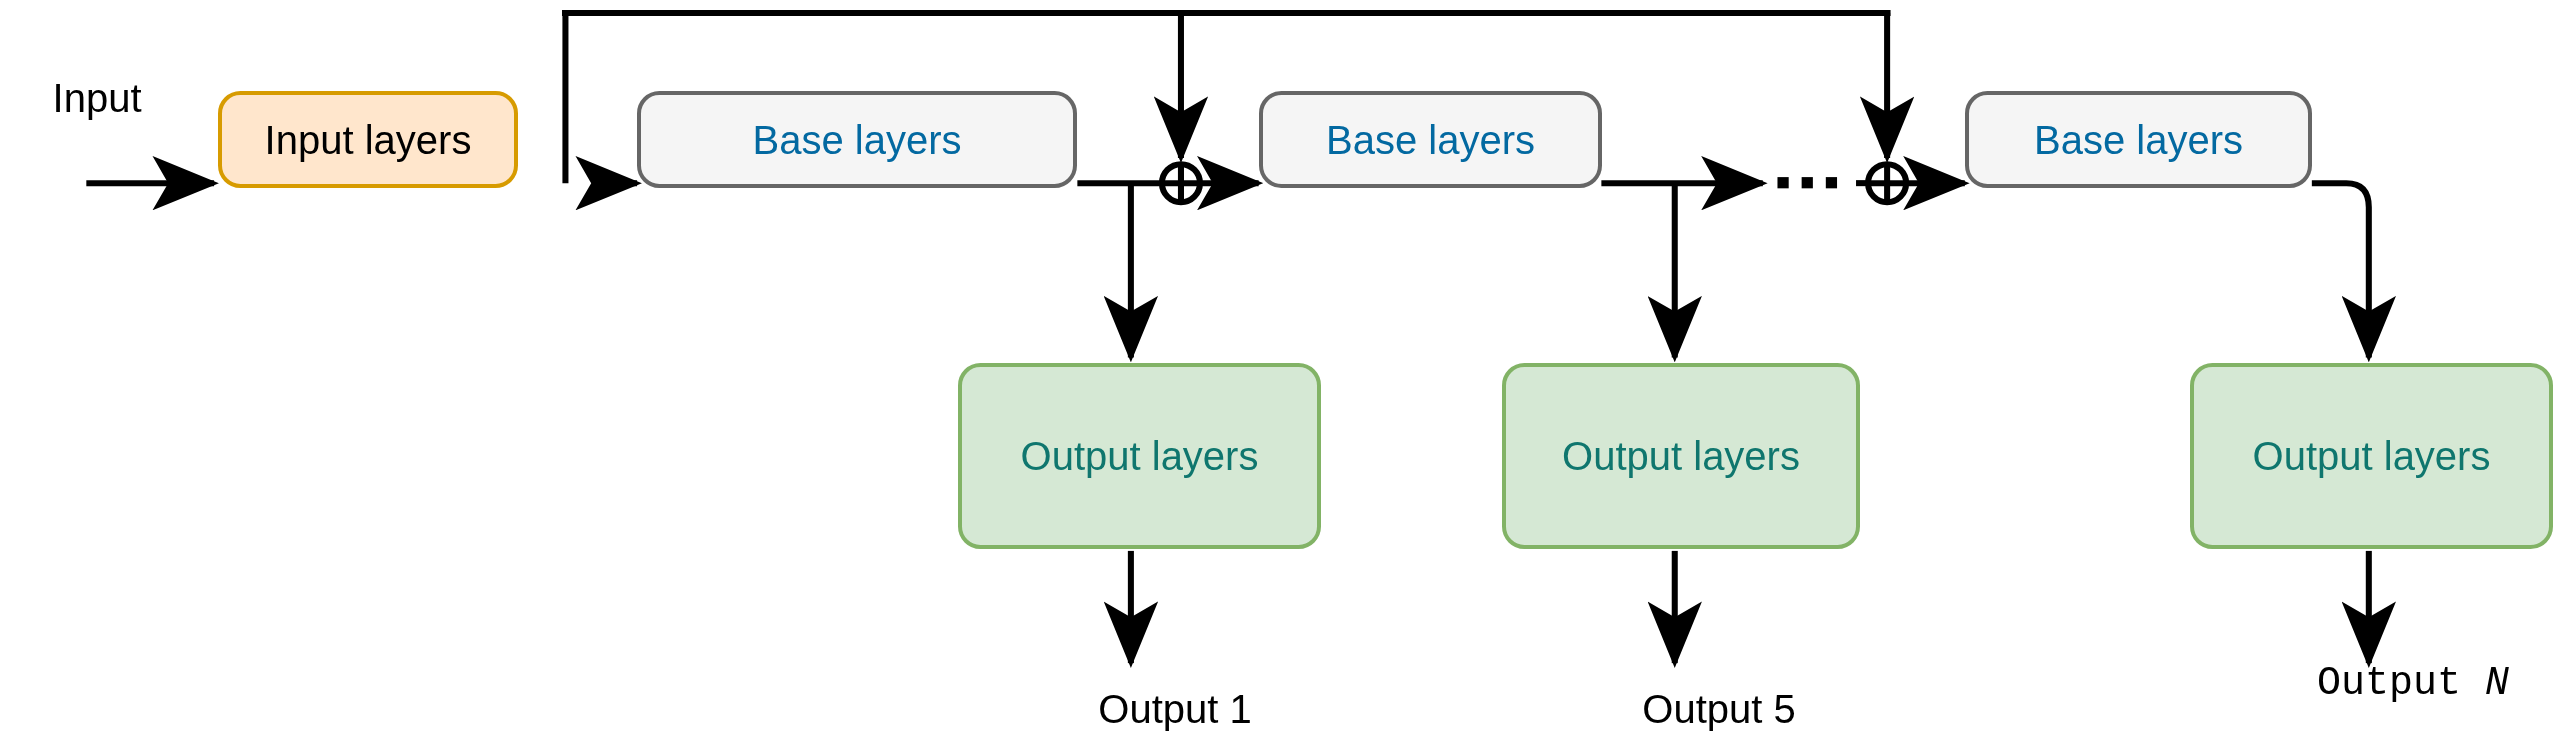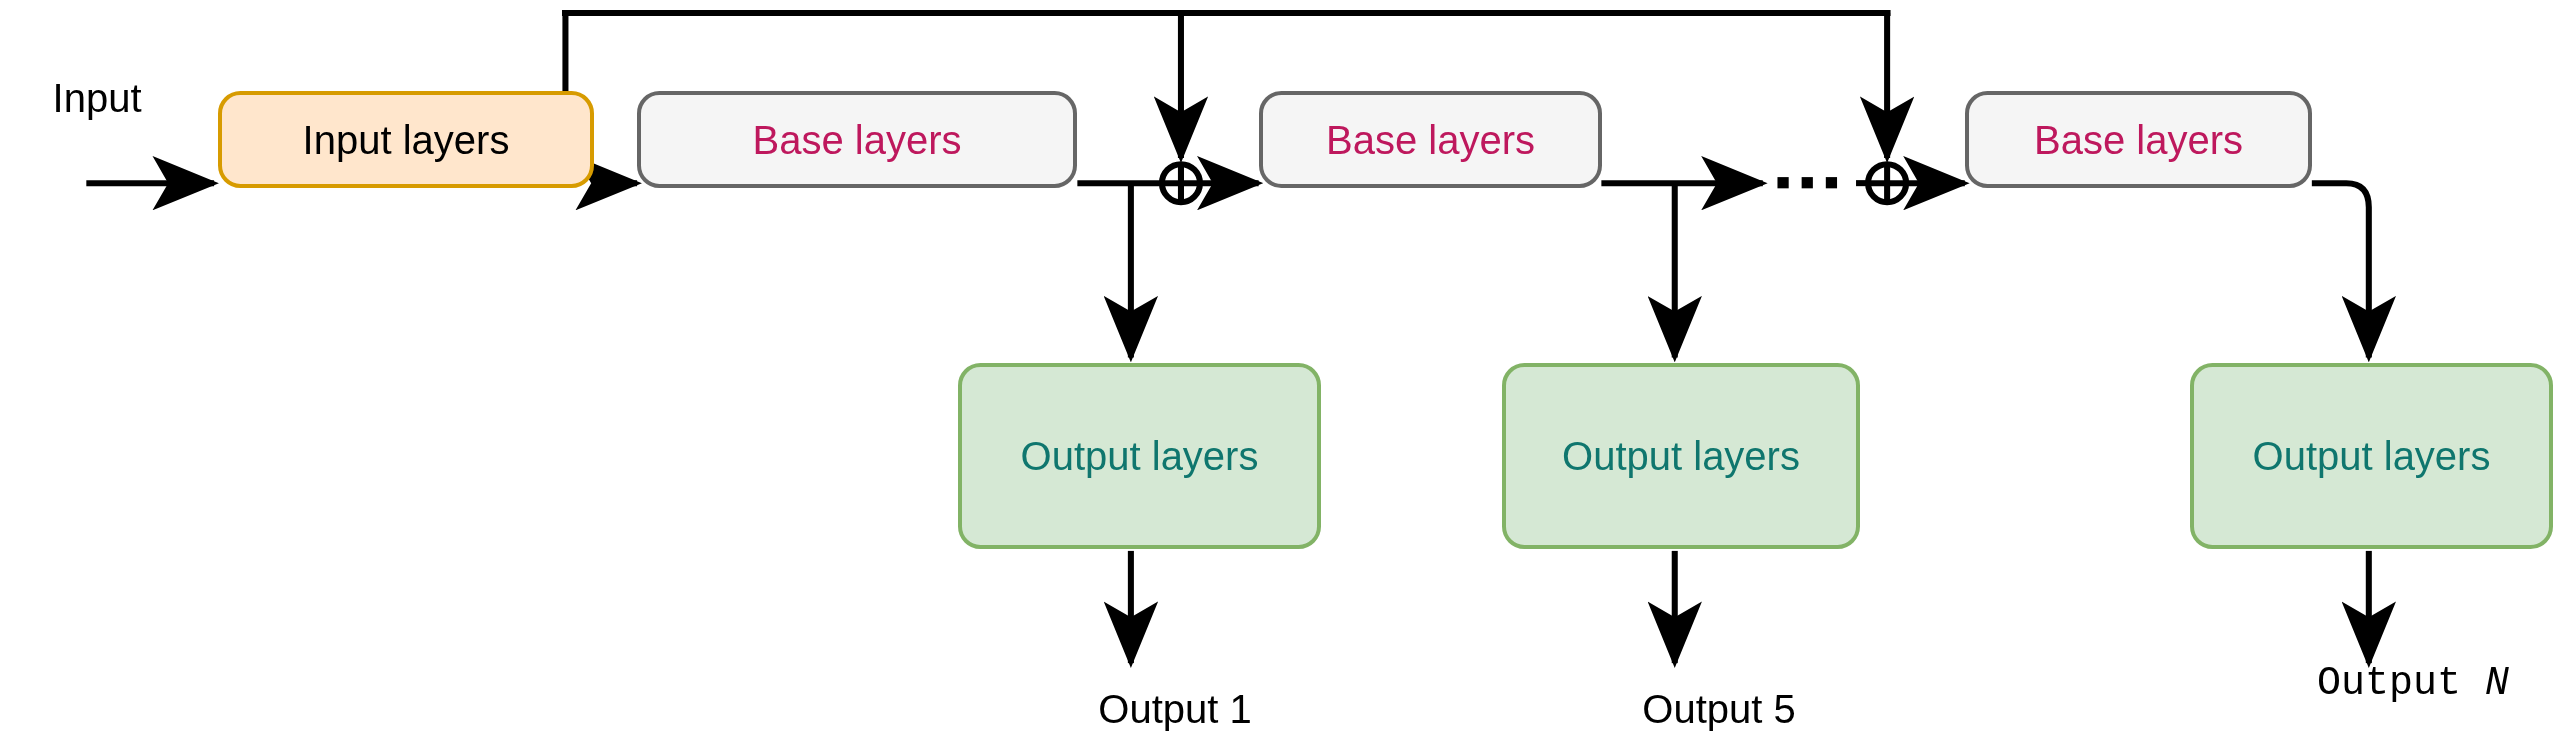--- a/index.html
+++ b/index.html
@@ -43,21 +43,21 @@
   }
   .node-input {
     background: #ffe6cc;
     border-color: #d79b00;
     color: #000000;
     font-size: 40px;
   }
   .node-base {
     background: #f5f5f5;
     border-color: #666666;
-    color: #be185d;
+    color: #0369a1;
     font-size: 40px;
   }
   .node-output {
     background: #d5e8d4;
     border-color: #82b366;
     color: #0f766e;
     font-size: 40px;
   }
   .free-label {
     position: absolute;
@@ -131,21 +131,21 @@
 
     <g>
       <rect x="2059" y="205" width="13" height="13" fill="#000000"></rect>
       <rect x="2087" y="205" width="13" height="13" fill="#000000"></rect>
       <rect x="2115" y="205" width="13" height="13" fill="#000000"></rect>
     </g>
   </svg>
 
   <div class="free-label" style="left:8.6px; top:78px;">Input</div>
 
-  <div class="node node-input" style="left:218px; top:91px; width:376px; height:97px;">
+  <div class="node node-input" style="left:218px; top:91px; width:300px; height:97px;">
     <span class="node-label">Input layers</span>
   </div>
 
   <div class="node node-base" style="left:637px; top:91px; width:440px; height:97px;">
     <span class="node-label">Base layers</span>
   </div>
 
   <div class="node node-base" style="left:1259px; top:91px; width:343px; height:97px;">
     <span class="node-label">Base layers</span>
   </div>

